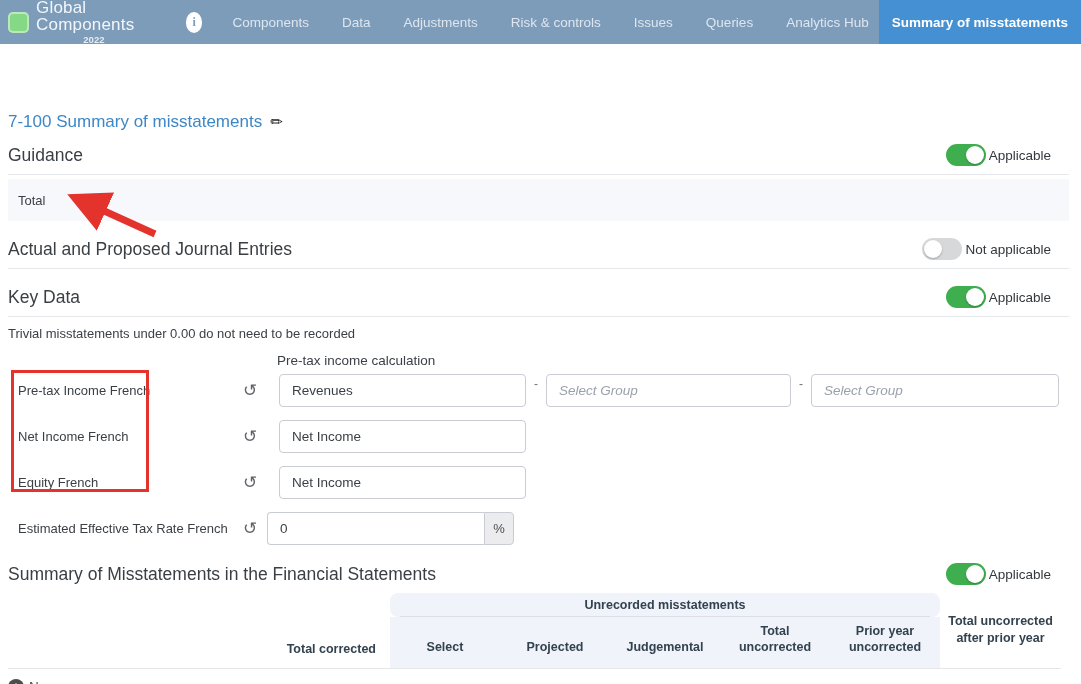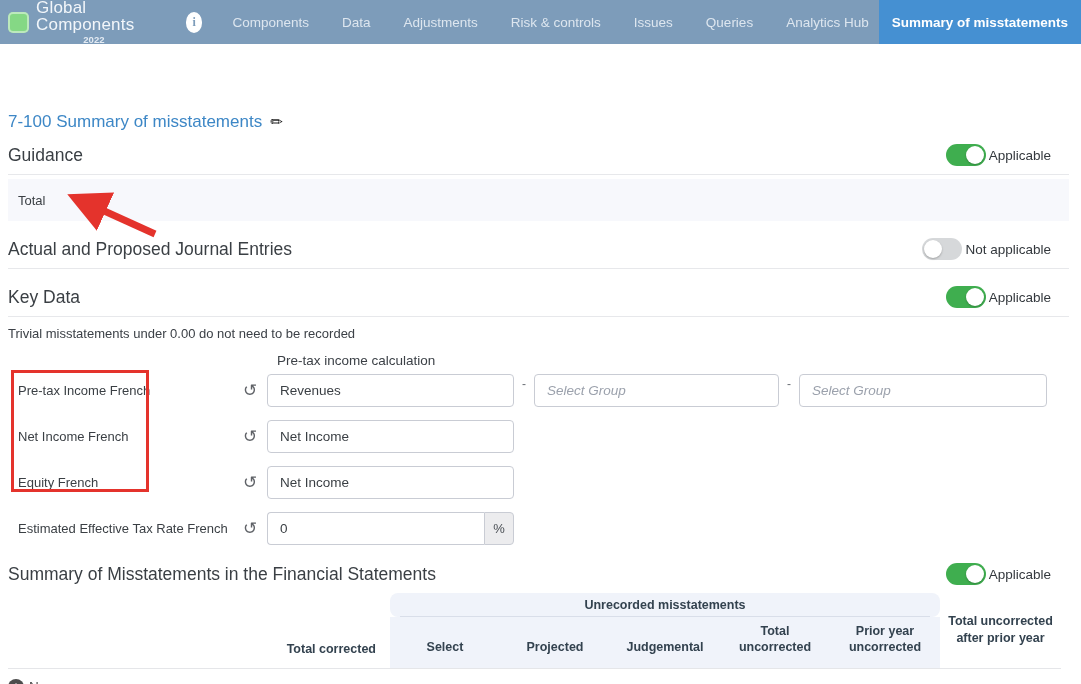--- a/index.html
+++ b/index.html
@@ -47,21 +47,21 @@
   .note { margin-top:9px; font-size:13px; color:#3c4147; }
   .calc-label { margin-top:12px; margin-left:269px; font-size:13.5px; color:#3c4147; }
   
   .kd-row { display:flex; align-items:center; margin-top:6px; height:33px; }
   .kd-row + .kd-row { margin-top:13px; }
   .kd-label { width:225px; padding-left:10px; font-size:13px; color:#3a3f44; }
   .kd-undo { width:34px; text-align:center; color:#5f6267; font-size:17px; cursor:pointer; line-height:1; }
   .kd-input { height:33px; border:1px solid #c9ccd4; border-radius:4px; padding:0 12px;
     font-family:"Liberation Sans",sans-serif; font-size:13.5px; color:#3a3f44; outline:none; background:#fff; }
   .kd-input::placeholder { font-style:italic; color:#9ba1ac; }
-  .w1 { width:247px; } .w2 { width:245px; } .w3 { width:248px; }
+  .w1 { width:247px;margin-left:12px; } .w2 { width:245px; } .w3 { width:248px; }
   .kd-dash { color:#6c7076; font-size:12px; margin:0 8px; align-self:flex-start; padding-top:3px; }
   .kd-group { display:flex; width:247px; height:33px; }
   .kd-group .kd-input { flex:1; border-radius:4px 0 0 4px; border-right:none; width:auto; }
   .kd-suffix { width:30px; background:#ececee; border:1px solid #c9ccd4; border-radius:0 4px 4px 0;
     display:flex; align-items:center; justify-content:center; font-size:13px; color:#4a4f55; }
   
   table.sum { border-collapse:collapse; table-layout:fixed; margin-top:8px; width:1053px; }
   .c0{width:382px}.cm{width:110px}.c6{width:121px}
   th { font-weight:700; color:#33424f; font-size:12.5px; }
   .group-th { background:#f0f3fa; padding:0;border-radius:8px; }

